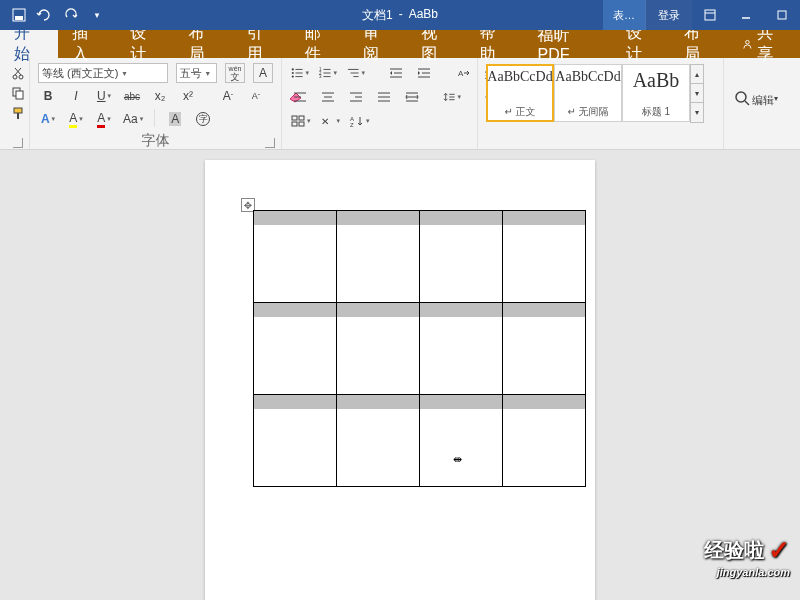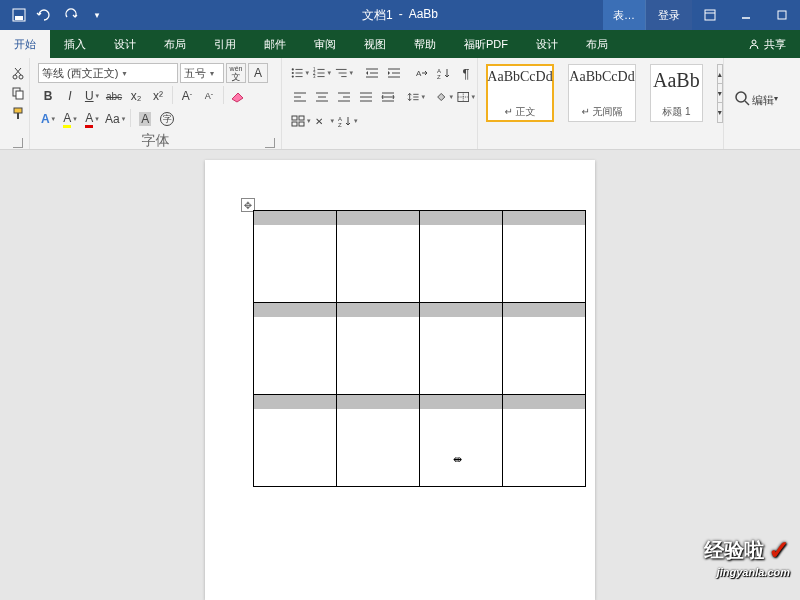--- a/index.html
+++ b/index.html
@@ -9,51 +9,51 @@
   .titlebar { background: #2b579a; height: 30px; display: flex; align-items: center; color: #fff; font-size: 12px; position: relative; }
   .qat { display: flex; align-items: center; gap: 4px; padding-left: 8px; }
   .qat-btn { width: 22px; height: 22px; display: flex; align-items: center; justify-content: center; color: #fff; }
   .title-center { position: absolute; left: 50%; transform: translateX(-50%); display:flex; gap: 6px; }
   .title-right { margin-left: auto; display: flex; align-items: center; gap: 0; height: 100%; }
   .title-tab { background: #3b6fb6; padding: 0 10px; height: 100%; display: flex; align-items: center; font-size: 11px; }
   .login-tab { background: #335a9a; padding: 12px 12px; border-left: 1px solid #4a75b0; }
   .win-btn { width: 36px; height: 100%; display: flex; align-items: center; justify-content: center; }
 
   
-  .ribbon-tabs { background: #14532d; height: 28px; display: flex; align-items: stretch; font-size: 11px; }
+  .ribbon-tabs { background: #a16207; height: 28px; display: flex; align-items: stretch; font-size: 16px; }
   .rtab { padding: 0 14px; display: flex; align-items: center; color: #fff; cursor: pointer; }
   .rtab.active { background: #f3f3f3; color: #2b579a; }
   .rtab-group-right { margin-left: auto; display: flex; }
 
   
   .ribbon { background: #f3f3f3; height: 92px; border-bottom: 1px solid #d4d4d4; display: flex; font-size: 11px; color: #444; }
   .rgroup { border-right: 1px solid #e1e1e1; display: flex; flex-direction: column; padding: 2px 4px 0; position: relative; }
   .rgroup-label { text-align: center; font-size: 14px; color: #666; height: 16px; line-height: 14px; position: relative; }
   .rgroup-label .dlauncher { position: absolute; right: 2px; bottom: 1px; width: 10px; height: 10px; border: 1px solid #999; border-top:none; border-left:none; }
   .rgroup-body { flex: 1; display: flex; }
 
   
   .clip-col { display: flex; flex-direction: column; gap: 2px; padding: 4px 4px 0; }
   .mini-btn { width: 20px; height: 18px; display: flex; align-items: center; justify-content: center; }
 
   
   .font-col { display:flex; flex-direction: column; gap: 3px; padding: 3px 4px 0; }
-  .font-row { display:flex; gap: 2px; align-items:flex-start; height: 20px; }
+  .font-row { display:flex; gap: 8px; align-items:flex-start; height: 20px; }
   .combo { background: #fff; border: 1px solid #c0c0c0; height: 20px; display:flex; align-items:center; padding: 0 3px; font-size: 11px; }
   .combo .caret { margin-left: 4px; font-size: 8px; color: #666; }
   .ibtn { min-width: 20px; height: 20px; display:flex; align-items:center; justify-content:center; border: 1px solid transparent; font-size: 12px; }
   .ibtn.box { border-color:#c0c0c0; }
   .ibtn .caret { font-size: 7px; margin-left: 2px; color:#666; }
   .thin-sep { width:1px; height:18px; background:#ddd; margin: 0 2px;}
 
   
   .para-col { display:flex; flex-direction:column; gap:4px; padding: 3px 4px 0; }
 
   
-  .styles-body { display:flex; align-items:flex-start; padding: 4px; gap: 14px; }
+  .styles-body { display:flex; align-items:flex-start; padding: 4px; gap: 0; }
   .style-card { width: 68px; height: 58px; border: 1px solid #d0d0d0; background: #fff; display:flex; flex-direction:column; align-items:center; justify-content:space-between; padding: 4px 2px 2px; }
   .style-card.sel { border-color: #f2b01e; box-shadow: inset 0 0 0 1px #f2b01e; }
   .style-prev { font-size: 14px; color: #333; font-family: "SimSun", serif; }
   .style-prev.big { font-size: 20px; }
   .style-name { font-size: 10px; color: #555; }
   .gallery-ctrl { width: 14px; display:flex; flex-direction:column; border:1px solid #c0c0c0; }
   .gallery-ctrl div { height: 19px; display:flex; align-items:center; justify-content:center; font-size:8px; border-bottom:1px solid #c0c0c0; }
   .gallery-ctrl div:last-child{border-bottom:none;}
 
   

